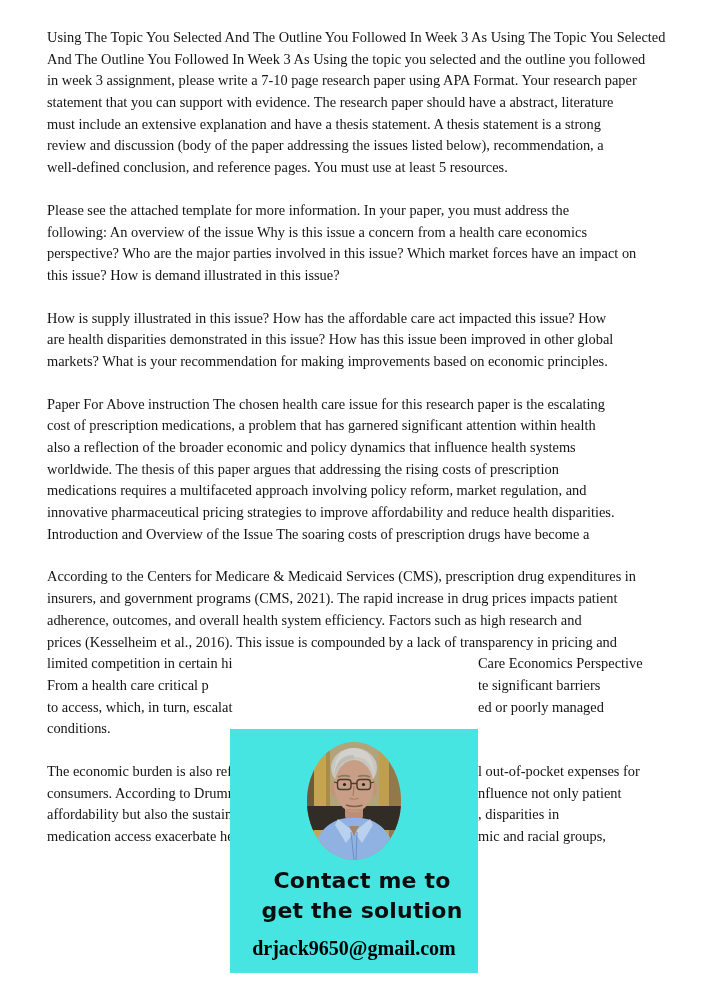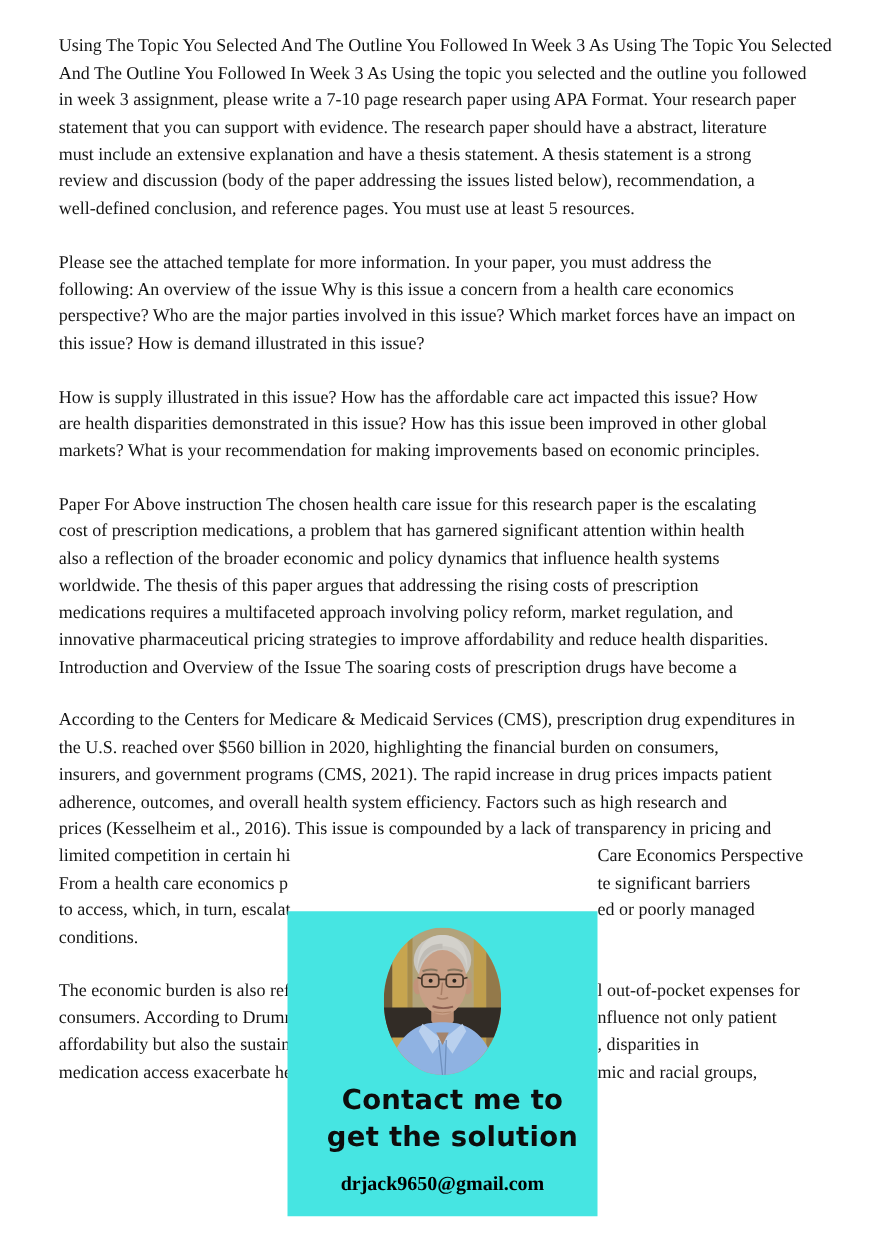--- a/index.html
+++ b/index.html
@@ -54,21 +54,21 @@
     font-size: 22px;
     line-height: 30px;
     letter-spacing: 0.2px;
     color: #0d0d0d;
     margin-top: 6px;
     padding-left: 16px;
   }
   .email {
     font-family: "Liberation Serif", "DejaVu Serif", serif;
     font-weight: 700;
-    font-size: 16px;
+    font-size: 20px;
     line-height: 28px;
     color: #000000;
     margin-top: 8px;
   }
 </style>
 </head>
 <body>
 
 <div class="page" style="background: rgb(255, 255, 255); color: rgb(20, 20, 20);">
 
@@ -98,26 +98,25 @@
         <div class="line">Paper For Above instruction The chosen health care issue for this research paper is the escalating</div>
         <div class="line">cost of prescription medications, a problem that has garnered significant attention within health</div>
         <div class="line">also a reflection of the broader economic and policy dynamics that influence health systems</div>
         <div class="line">worldwide. The thesis of this paper argues that addressing the rising costs of prescription</div>
         <div class="line">medications requires a multifaceted approach involving policy reform, market regulation, and</div>
         <div class="line">innovative pharmaceutical pricing strategies to improve affordability and reduce health disparities.</div>
         <div class="line">Introduction and Overview of the Issue The soaring costs of prescription drugs have become a</div>
       </div>
       <div class="para">
         <div class="line">According to the Centers for Medicare &amp; Medicaid Services (CMS), prescription drug expenditures in</div>
-        <div class="line">the U.S. reached over $560 billion in 2020, highlighting the financial burden on consumers,</div>
         <div class="line">insurers, and government programs (CMS, 2021). The rapid increase in drug prices impacts patient</div>
         <div class="line">adherence, outcomes, and overall health system efficiency. Factors such as high research and</div>
         <div class="line">prices (Kesselheim et al., 2016). This issue is compounded by a lack of transparency in pricing and</div>
         <div class="line"><span>limited competition in certain hi</span><span class="frag-right">Care Economics Perspective</span></div>
-        <div class="line"><span>From a health care economics p</span><span class="frag-right">te significant barriers</span></div>
+        <div class="line"><span>From a health care critical p</span><span class="frag-right">te significant barriers</span></div>
         <div class="line"><span>to access, which, in turn, escalat</span><span class="frag-right">ed or poorly managed</span></div>
         <div class="line">conditions.</div>
       </div>
       <div class="para">
         <div class="line"><span>The economic burden is also ref</span><span class="frag-right">l out-of-pocket expenses for</span></div>
         <div class="line"><span>consumers. According to Drumm</span><span class="frag-right">nfluence not only patient</span></div>
         <div class="line"><span>affordability but also the sustain</span><span class="frag-right">, disparities in</span></div>
         <div class="line"><span>medication access exacerbate he</span><span class="frag-right">mic and racial groups,</span></div>
       </div>
     </div>

